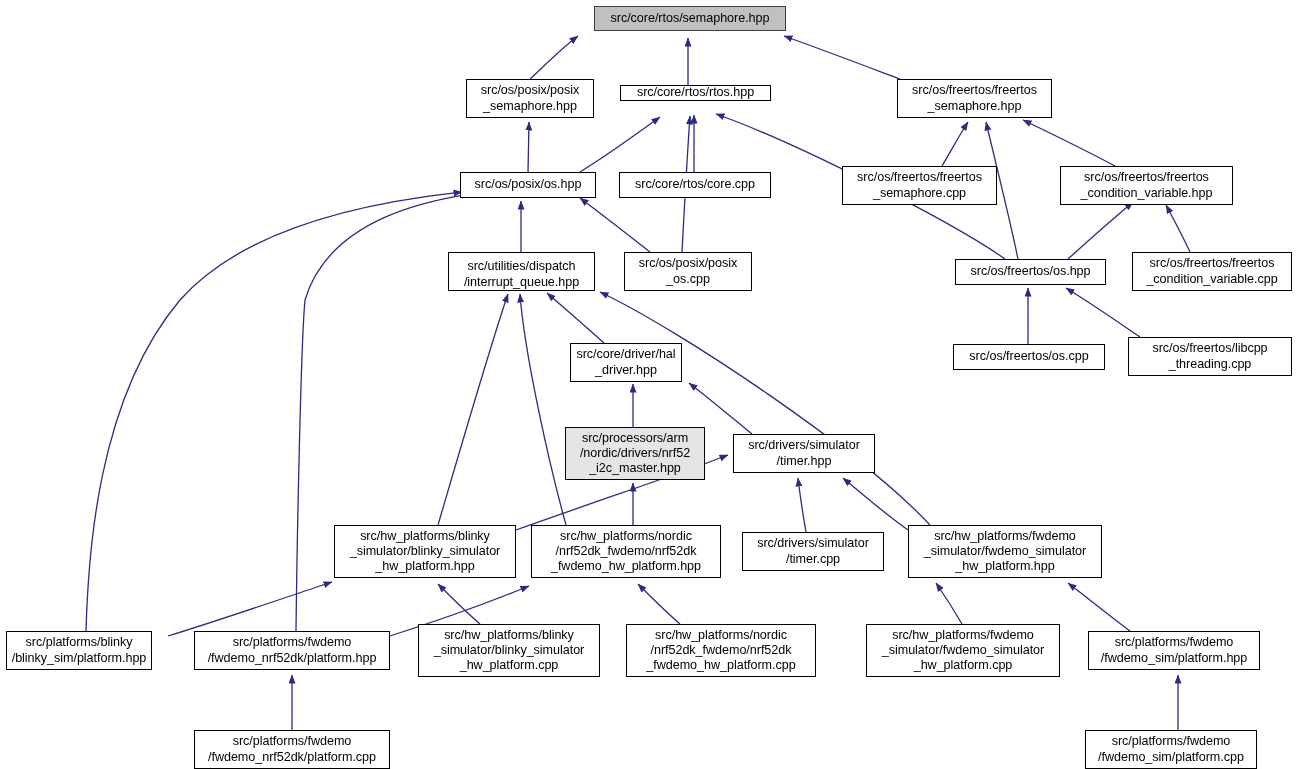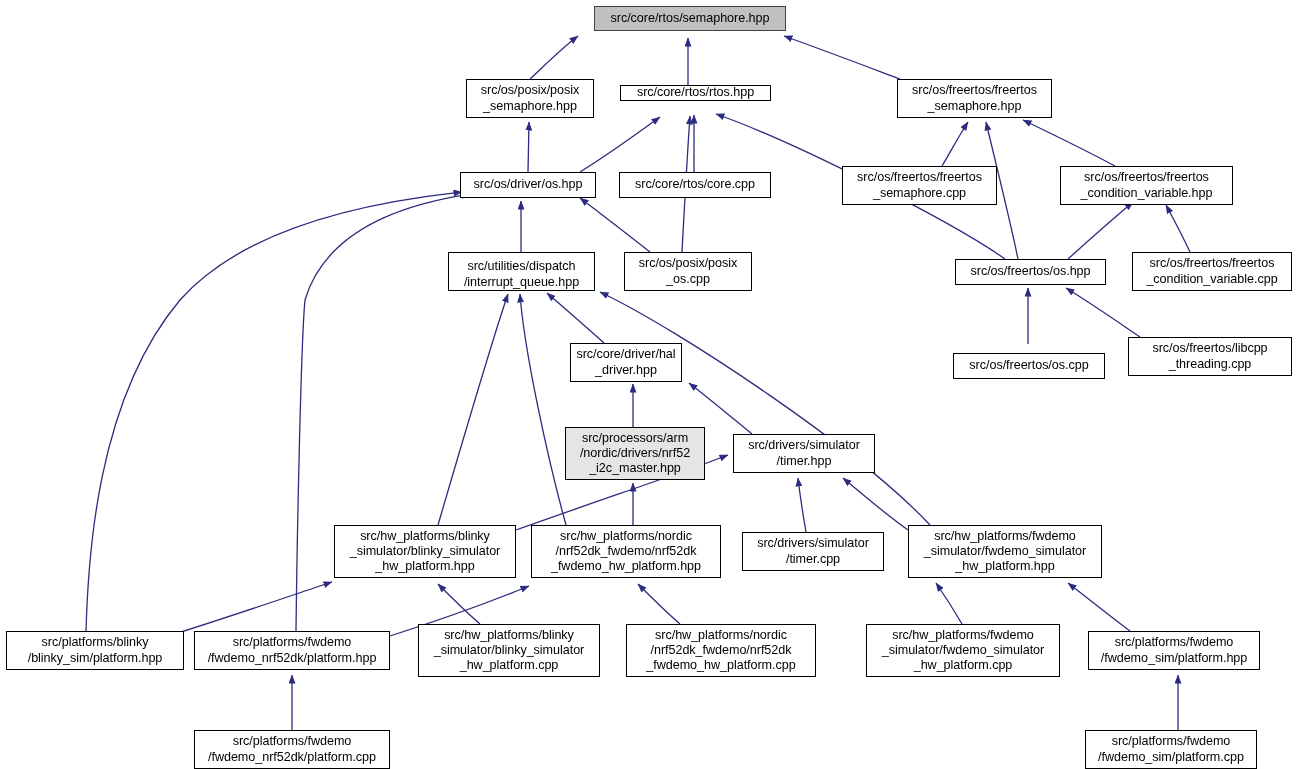--- a/index.html
+++ b/index.html
@@ -104,55 +104,55 @@
       </g>
   </svg>
 
   <div id="nodes-layer">
       <div class="node root" title="src/core/rtos/semaphore.hpp" style="left: 594px; top: 6px; width: 192px; height: 25px; background: rgb(192, 192, 192);"><span class="node-label">src/core/rtos/semaphore.hpp</span></div>
       <div class="node" title="src/os/posix/posix_semaphore.hpp" style="left: 466px; top: 79px; width: 128px; height: 39px; background: rgb(255, 255, 255); border-color: rgb(0, 0, 0);"><span class="node-label">src/os/posix/posix
 _semaphore.hpp</span></div>
       <div class="node" title="src/core/rtos/rtos.hpp" style="left: 620px; top: 85px; width: 151px; height: 16px; background: rgb(255, 255, 255); border-color: rgb(0, 0, 0);"><span class="node-label">src/core/rtos/rtos.hpp</span></div>
       <div class="node" title="src/os/freertos/freertos_semaphore.hpp" style="left: 897px; top: 79px; width: 155px; height: 39px; background: rgb(255, 255, 255); border-color: rgb(0, 0, 0);"><span class="node-label">src/os/freertos/freertos
 _semaphore.hpp</span></div>
-      <div class="node" title="src/os/posix/os.hpp" style="left: 460px; top: 172px; width: 136px; height: 26px; background: rgb(255, 255, 255); border-color: rgb(0, 0, 0);"><span class="node-label">src/os/driver/os.hpp</span></div>
+      <div class="node" title="src/os/posix/os.hpp" style="left: 460px; top: 172px; width: 136px; height: 26px; background: rgb(255, 255, 255); border-color: rgb(0, 0, 0);"><span class="node-label">src/os/posix/os.hpp</span></div>
       <div class="node" title="src/core/rtos/rtos.cpp" style="left: 619px; top: 172px; width: 152px; height: 26px; background: rgb(255, 255, 255); border-color: rgb(0, 0, 0);"><span class="node-label">src/core/rtos/core.cpp</span></div>
       <div class="node" title="src/os/freertos/freertos_semaphore.cpp" style="left: 842px; top: 166px; width: 155px; height: 39px; background: rgb(255, 255, 255); border-color: rgb(0, 0, 0);"><span class="node-label">src/os/freertos/freertos
 _semaphore.cpp</span></div>
       <div class="node" title="src/os/freertos/freertos_condition_variable.hpp" style="left: 1060px; top: 166px; width: 173px; height: 39px; background: rgb(255, 255, 255); border-color: rgb(0, 0, 0);"><span class="node-label">src/os/freertos/freertos
 _condition_variable.hpp</span></div>
       <div class="node" title="src/utilities/dispatch/interrupt_queue.hpp" style="left: 448px; top: 252px; width: 147px; height: 39px; background: rgb(255, 255, 255); border-color: rgb(0, 0, 0); align-items: flex-end;"><span class="node-label">src/utilities/dispatch
 /interrupt_queue.hpp</span></div>
       <div class="node" title="src/os/posix/posix_os.cpp" style="left: 624px; top: 252px; width: 128px; height: 39px; background: rgb(255, 255, 255); border-color: rgb(0, 0, 0);"><span class="node-label">src/os/posix/posix
 _os.cpp</span></div>
       <div class="node" title="src/os/freertos/os.hpp" style="left: 955px; top: 259px; width: 151px; height: 26px; background: rgb(255, 255, 255); border-color: rgb(0, 0, 0);"><span class="node-label">src/os/freertos/os.hpp</span></div>
       <div class="node" title="src/os/freertos/freertos_condition_variable.cpp" style="left: 1132px; top: 252px; width: 160px; height: 39px; background: rgb(255, 255, 255); border-color: rgb(0, 0, 0);"><span class="node-label">src/os/freertos/freertos
 _condition_variable.cpp</span></div>
       <div class="node" title="src/core/driver/hal_driver.hpp" style="left: 570px; top: 343px; width: 112px; height: 39px; background: rgb(255, 255, 255); border-color: rgb(0, 0, 0);"><span class="node-label">src/core/driver/hal
 _driver.hpp</span></div>
-      <div class="node" title="src/os/freertos/os.cpp" style="left: 953px; top: 353px; width: 152px; height: 26px; background: rgb(255, 255, 255); border-color: rgb(0, 0, 0);"><span class="node-label">src/os/freertos/os.cpp</span></div>
+      <div class="node" title="src/os/freertos/os.cpp" style="left: 953px; top: 344px; width: 152px; height: 26px; background: rgb(255, 255, 255); border-color: rgb(0, 0, 0);"><span class="node-label">src/os/freertos/os.cpp</span></div>
       <div class="node" title="src/os/freertos/libcpp_threading.cpp" style="left: 1128px; top: 337px; width: 164px; height: 39px; background: rgb(255, 255, 255); border-color: rgb(0, 0, 0);"><span class="node-label">src/os/freertos/libcpp
 _threading.cpp</span></div>
       <div class="node" title="src/processors/arm/nordic/drivers/nrf52_i2c_master.hpp" style="left: 565px; top: 427px; width: 140px; height: 53px; background: #e5e5e5; border-color: rgb(0, 0, 0);"><span class="node-label">src/processors/arm
 /nordic/drivers/nrf52
 _i2c_master.hpp</span></div>
       <div class="node" title="src/drivers/simulator/timer.hpp" style="left: 733px; top: 434px; width: 142px; height: 39px; background: rgb(255, 255, 255); border-color: rgb(0, 0, 0);"><span class="node-label">src/drivers/simulator
 /timer.hpp</span></div>
       <div class="node" title="src/hw_platforms/blinky_simulator/blinky_simulator_hw_platform.hpp" style="left: 334px; top: 525px; width: 182px; height: 53px; background: rgb(255, 255, 255); border-color: rgb(0, 0, 0);"><span class="node-label">src/hw_platforms/blinky
 _simulator/blinky_simulator
 _hw_platform.hpp</span></div>
       <div class="node" title="src/hw_platforms/nordic/nrf52dk_fwdemo/nrf52dk_fwdemo_hw_platform.hpp" style="left: 531px; top: 525px; width: 190px; height: 53px; background: rgb(255, 255, 255); border-color: rgb(0, 0, 0);"><span class="node-label">src/hw_platforms/nordic
 /nrf52dk_fwdemo/nrf52dk
 _fwdemo_hw_platform.hpp</span></div>
       <div class="node" title="src/drivers/simulator/timer.cpp" style="left: 742px; top: 532px; width: 142px; height: 39px; background: rgb(255, 255, 255); border-color: rgb(0, 0, 0);"><span class="node-label">src/drivers/simulator
 /timer.cpp</span></div>
       <div class="node" title="src/hw_platforms/fwdemo_simulator/fwdemo_simulator_hw_platform.hpp" style="left: 908px; top: 525px; width: 194px; height: 53px; background: rgb(255, 255, 255); border-color: rgb(0, 0, 0);"><span class="node-label">src/hw_platforms/fwdemo
 _simulator/fwdemo_simulator
 _hw_platform.hpp</span></div>
-      <div class="node" title="src/platforms/blinky/blinky_sim/platform.hpp" style="left: 6px; top: 631px; width: 178px; height: 39px; background: rgb(255, 255, 255); border-color: rgb(0, 0, 0);"><span class="node-label">src/platforms/blinky
+      <div class="node" title="src/platforms/blinky/blinky_sim/platform.hpp" style="left: 6px; top: 631px; width: 146px; height: 39px; background: rgb(255, 255, 255); border-color: rgb(0, 0, 0);"><span class="node-label">src/platforms/blinky
 /blinky_sim/platform.hpp</span></div>
       <div class="node" title="src/platforms/fwdemo/fwdemo_nrf52dk/platform.hpp" style="left: 194px; top: 631px; width: 196px; height: 39px; background: rgb(255, 255, 255); border-color: rgb(0, 0, 0);"><span class="node-label">src/platforms/fwdemo
 /fwdemo_nrf52dk/platform.hpp</span></div>
       <div class="node" title="src/hw_platforms/blinky_simulator/blinky_simulator_hw_platform.cpp" style="left: 418px; top: 624px; width: 182px; height: 53px; background: rgb(255, 255, 255); border-color: rgb(0, 0, 0);"><span class="node-label">src/hw_platforms/blinky
 _simulator/blinky_simulator
 _hw_platform.cpp</span></div>
       <div class="node" title="src/hw_platforms/nordic/nrf52dk_fwdemo/nrf52dk_fwdemo_hw_platform.cpp" style="left: 626px; top: 624px; width: 190px; height: 53px; background: rgb(255, 255, 255); border-color: rgb(0, 0, 0);"><span class="node-label">src/hw_platforms/nordic
 /nrf52dk_fwdemo/nrf52dk
 _fwdemo_hw_platform.cpp</span></div>
       <div class="node" title="src/hw_platforms/fwdemo_simulator/fwdemo_simulator_hw_platform.cpp" style="left: 866px; top: 624px; width: 194px; height: 53px; background: rgb(255, 255, 255); border-color: rgb(0, 0, 0);"><span class="node-label">src/hw_platforms/fwdemo

